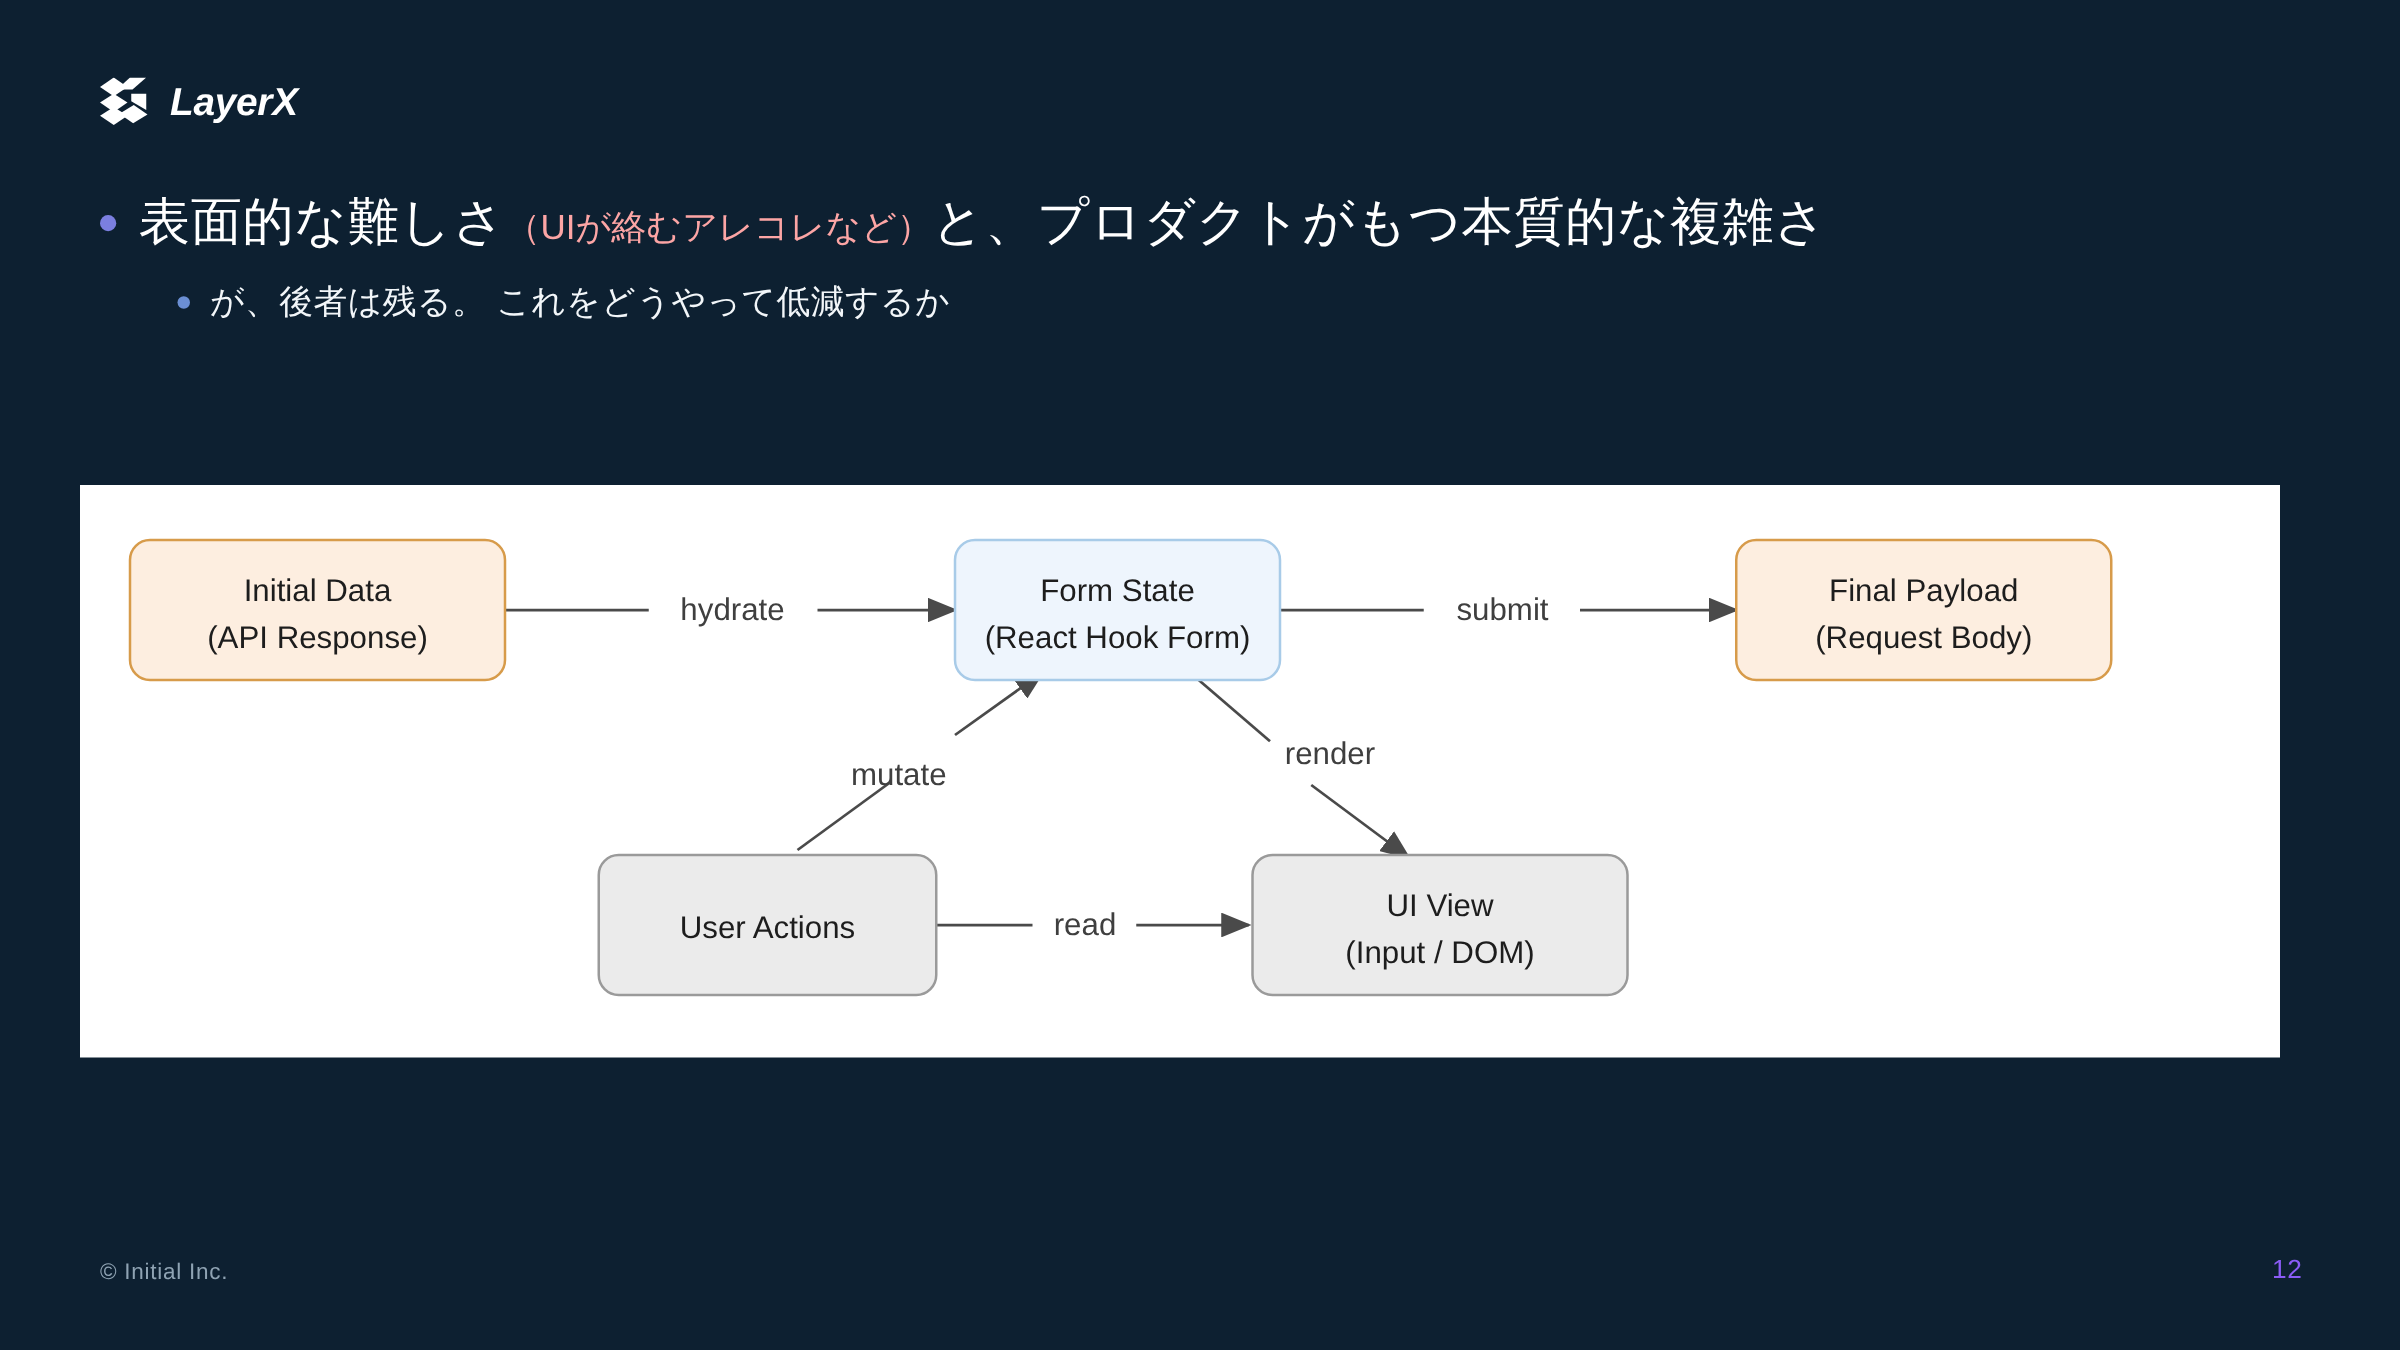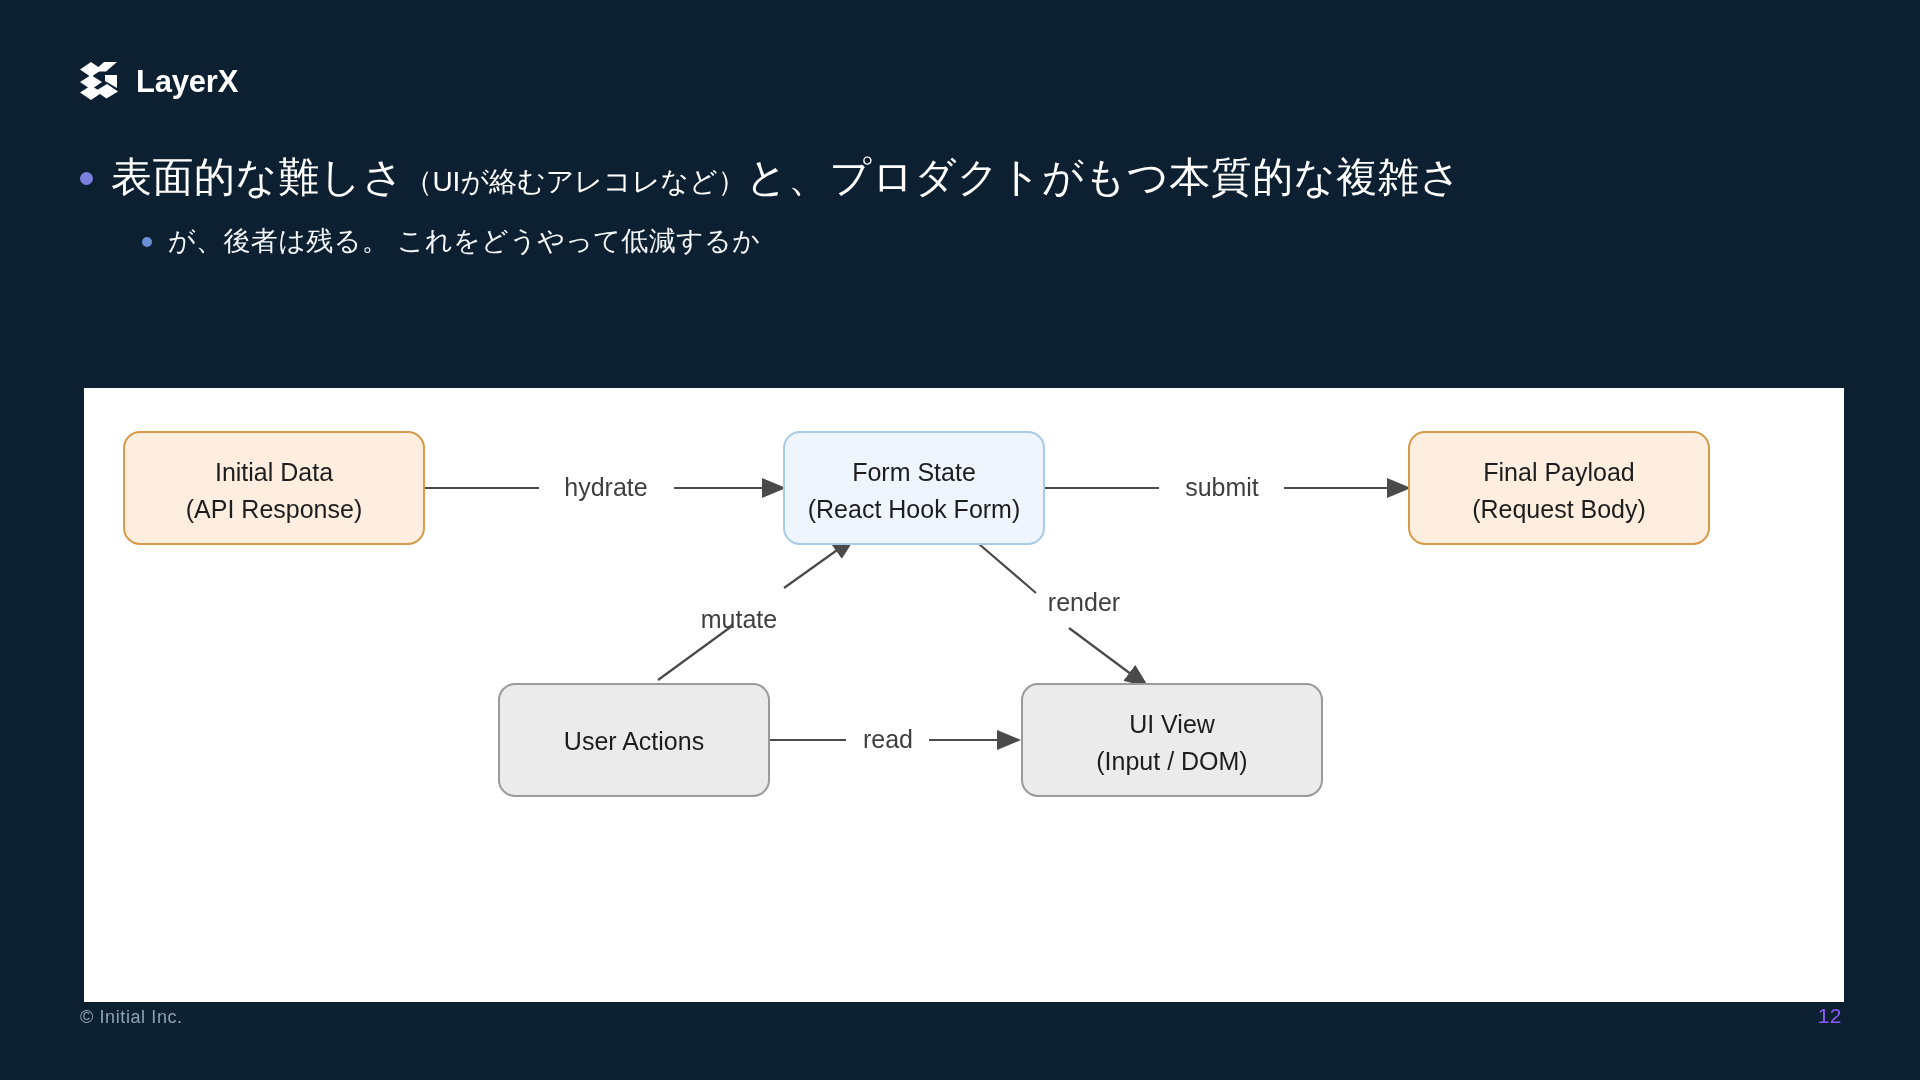--- a/index.html
+++ b/index.html
@@ -35,20 +35,21 @@
     width: 42px;
     height: 38px;
     display: block;
   }
   .logo-word {
     color: #ffffff;
     font-size: 31px;
     font-weight: bold;
     letter-spacing: -0.2px;
     line-height: 1;
+    font-style: italic;
   }
 
   
   .bullets {
     position: absolute;
     left: 80px;
     top: 150px;
     width: 1760px;
   }
   .bullet-l1 {
@@ -68,21 +69,21 @@
   .text-l1 {
     color: #ffffff;
     font-size: 41px;
     line-height: 1.35;
     font-weight: 400;
     letter-spacing: 0.5px;
     white-space: nowrap;
   }
   .text-l1 .paren {
     font-size: 28px;
-    color: #ffffff;
+    color: #fca5a5;
     letter-spacing: 0;
   }
 
   .sub-list {
     margin-left: 62px;
   }
   .bullet-l2 {
     display: flex;
     align-items: flex-start;
     gap: 16px;
@@ -100,24 +101,24 @@
     color: #f2f6f9;
     font-size: 27px;
     line-height: 1.5;
     letter-spacing: 0.4px;
     white-space: nowrap;
   }
 
   
   .diagram-panel {
     position: absolute;
-    left: 84px;
+    left: 64px;
     top: 388px;
     width: 1760px;
-    height: 614px;
+    height: 458px;
     background: #ffffff;
   }
   .diagram-svg {
     display: block;
     width: 1760px;
     height: 490px;
   }
   .node-label {
     font-family: "Liberation Sans", "DejaVu Sans", sans-serif;
     font-size: 25px;

